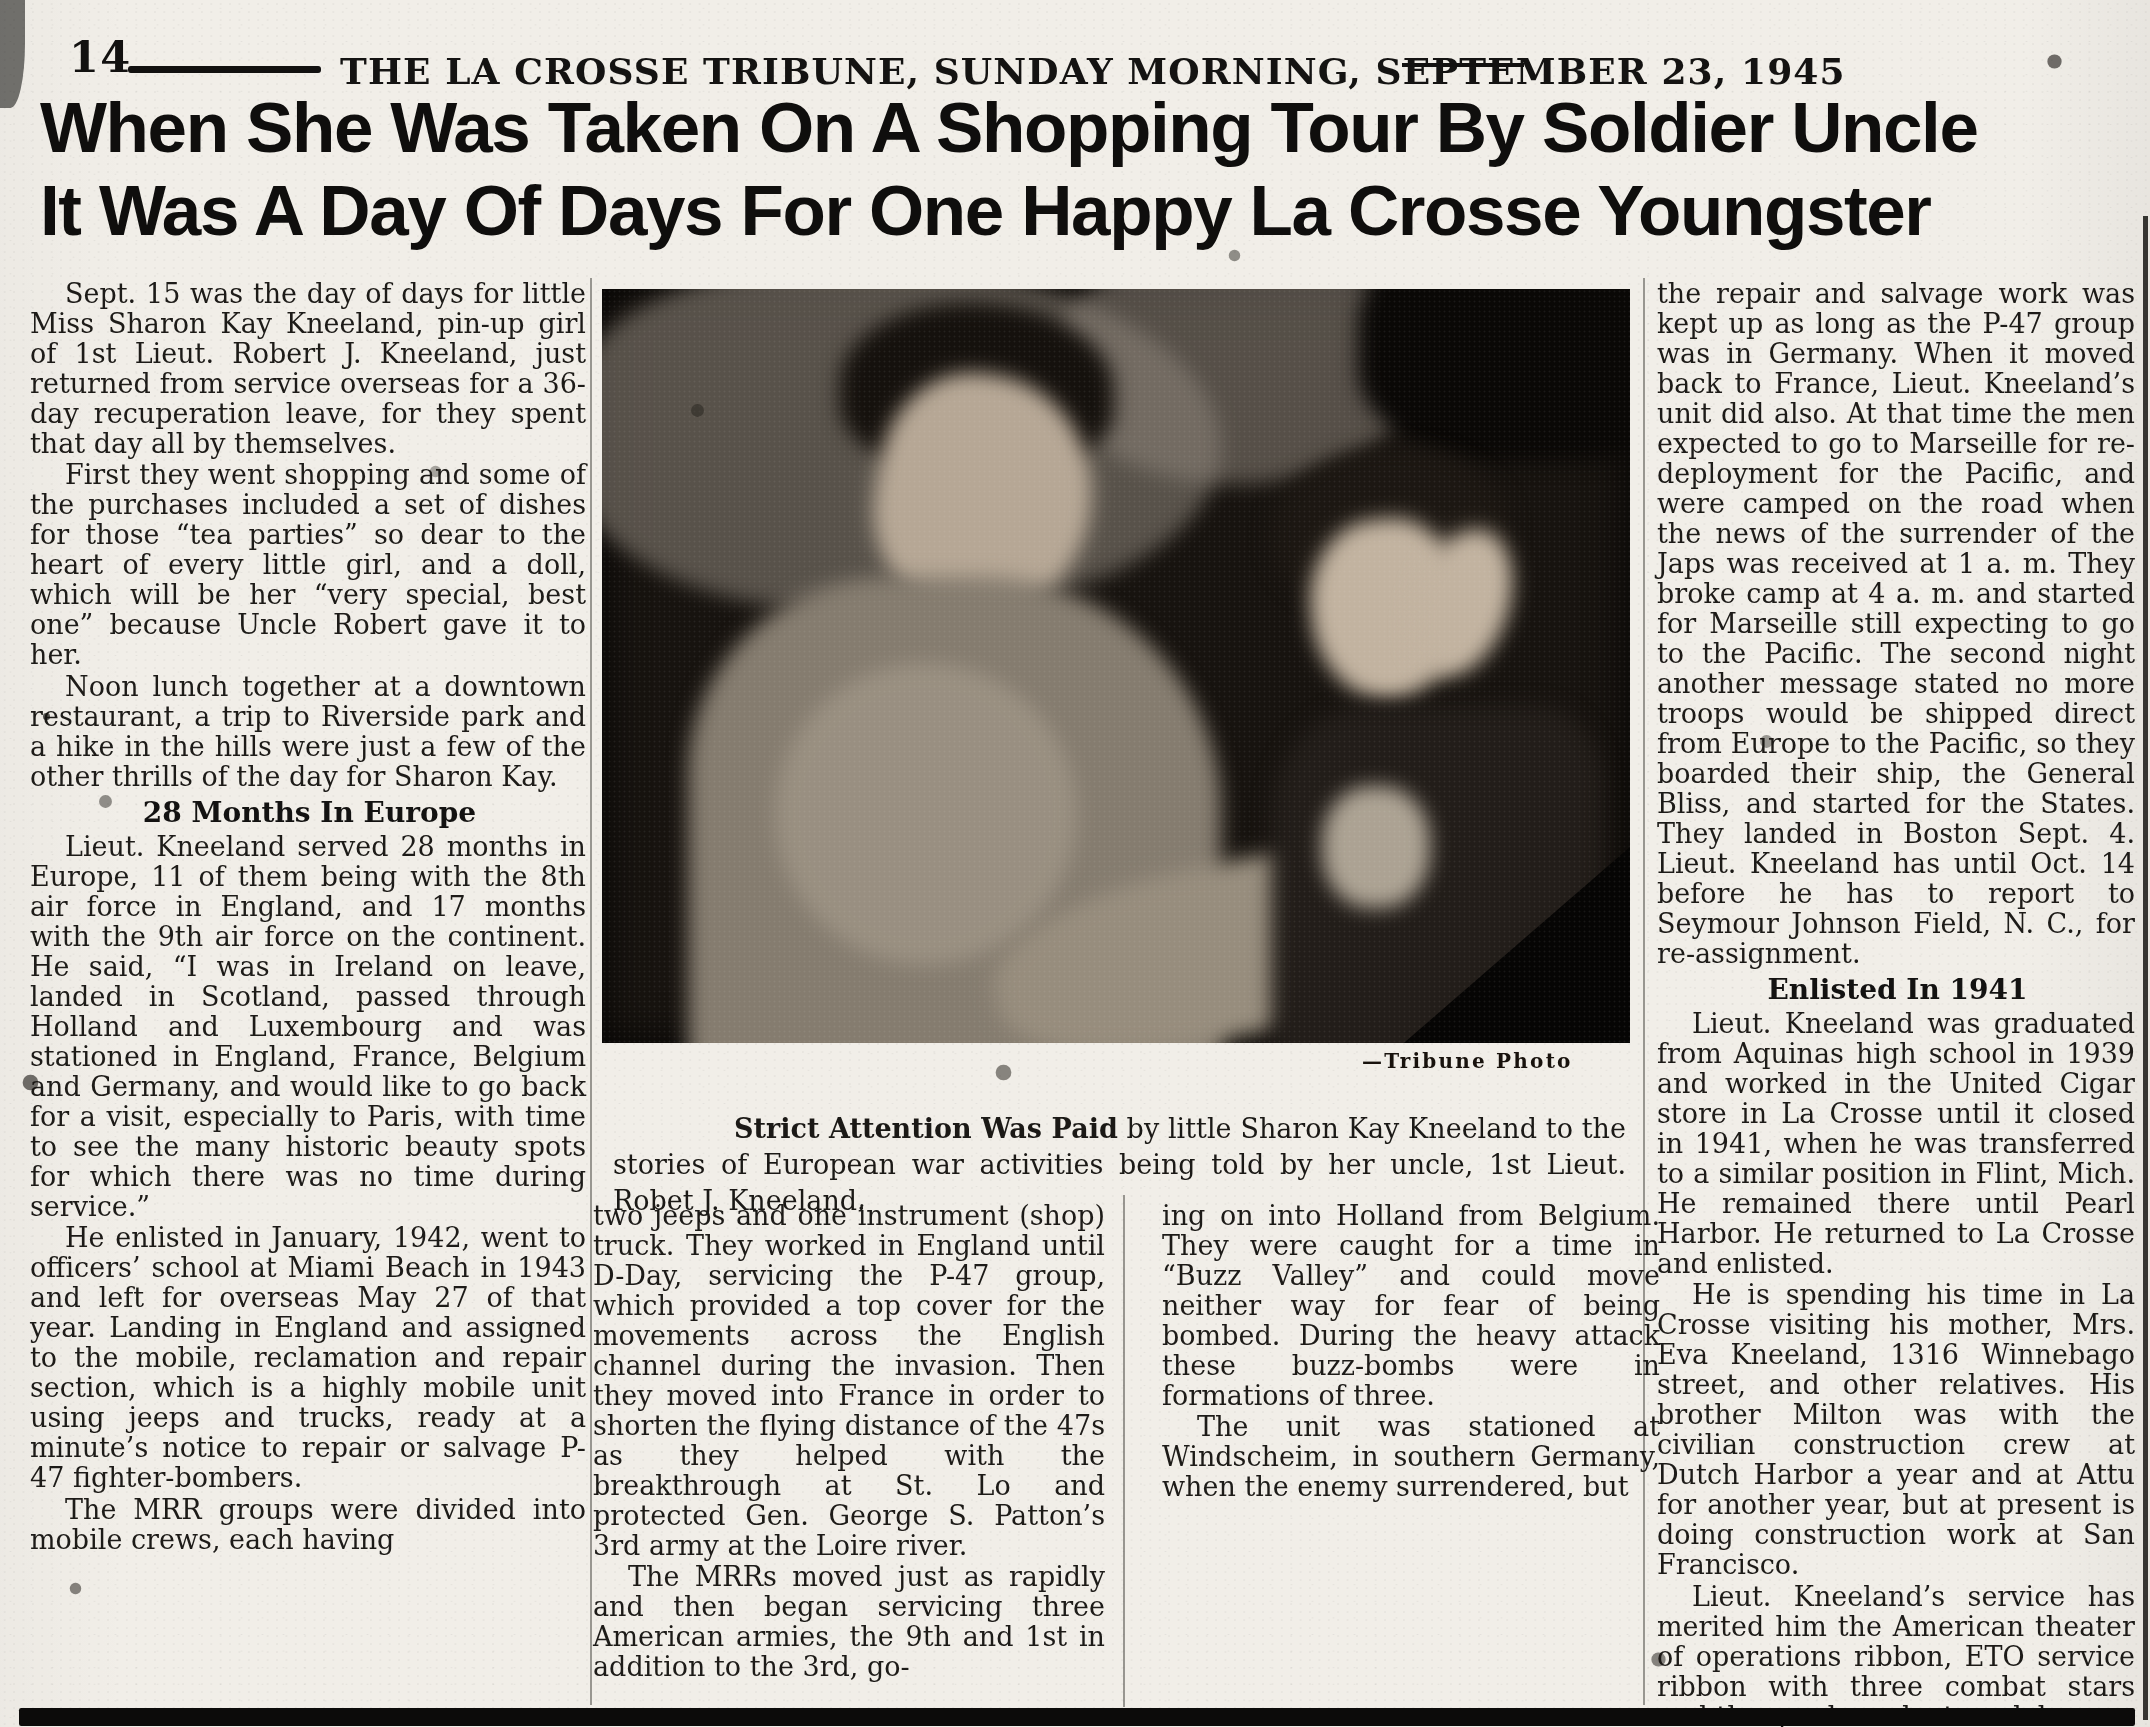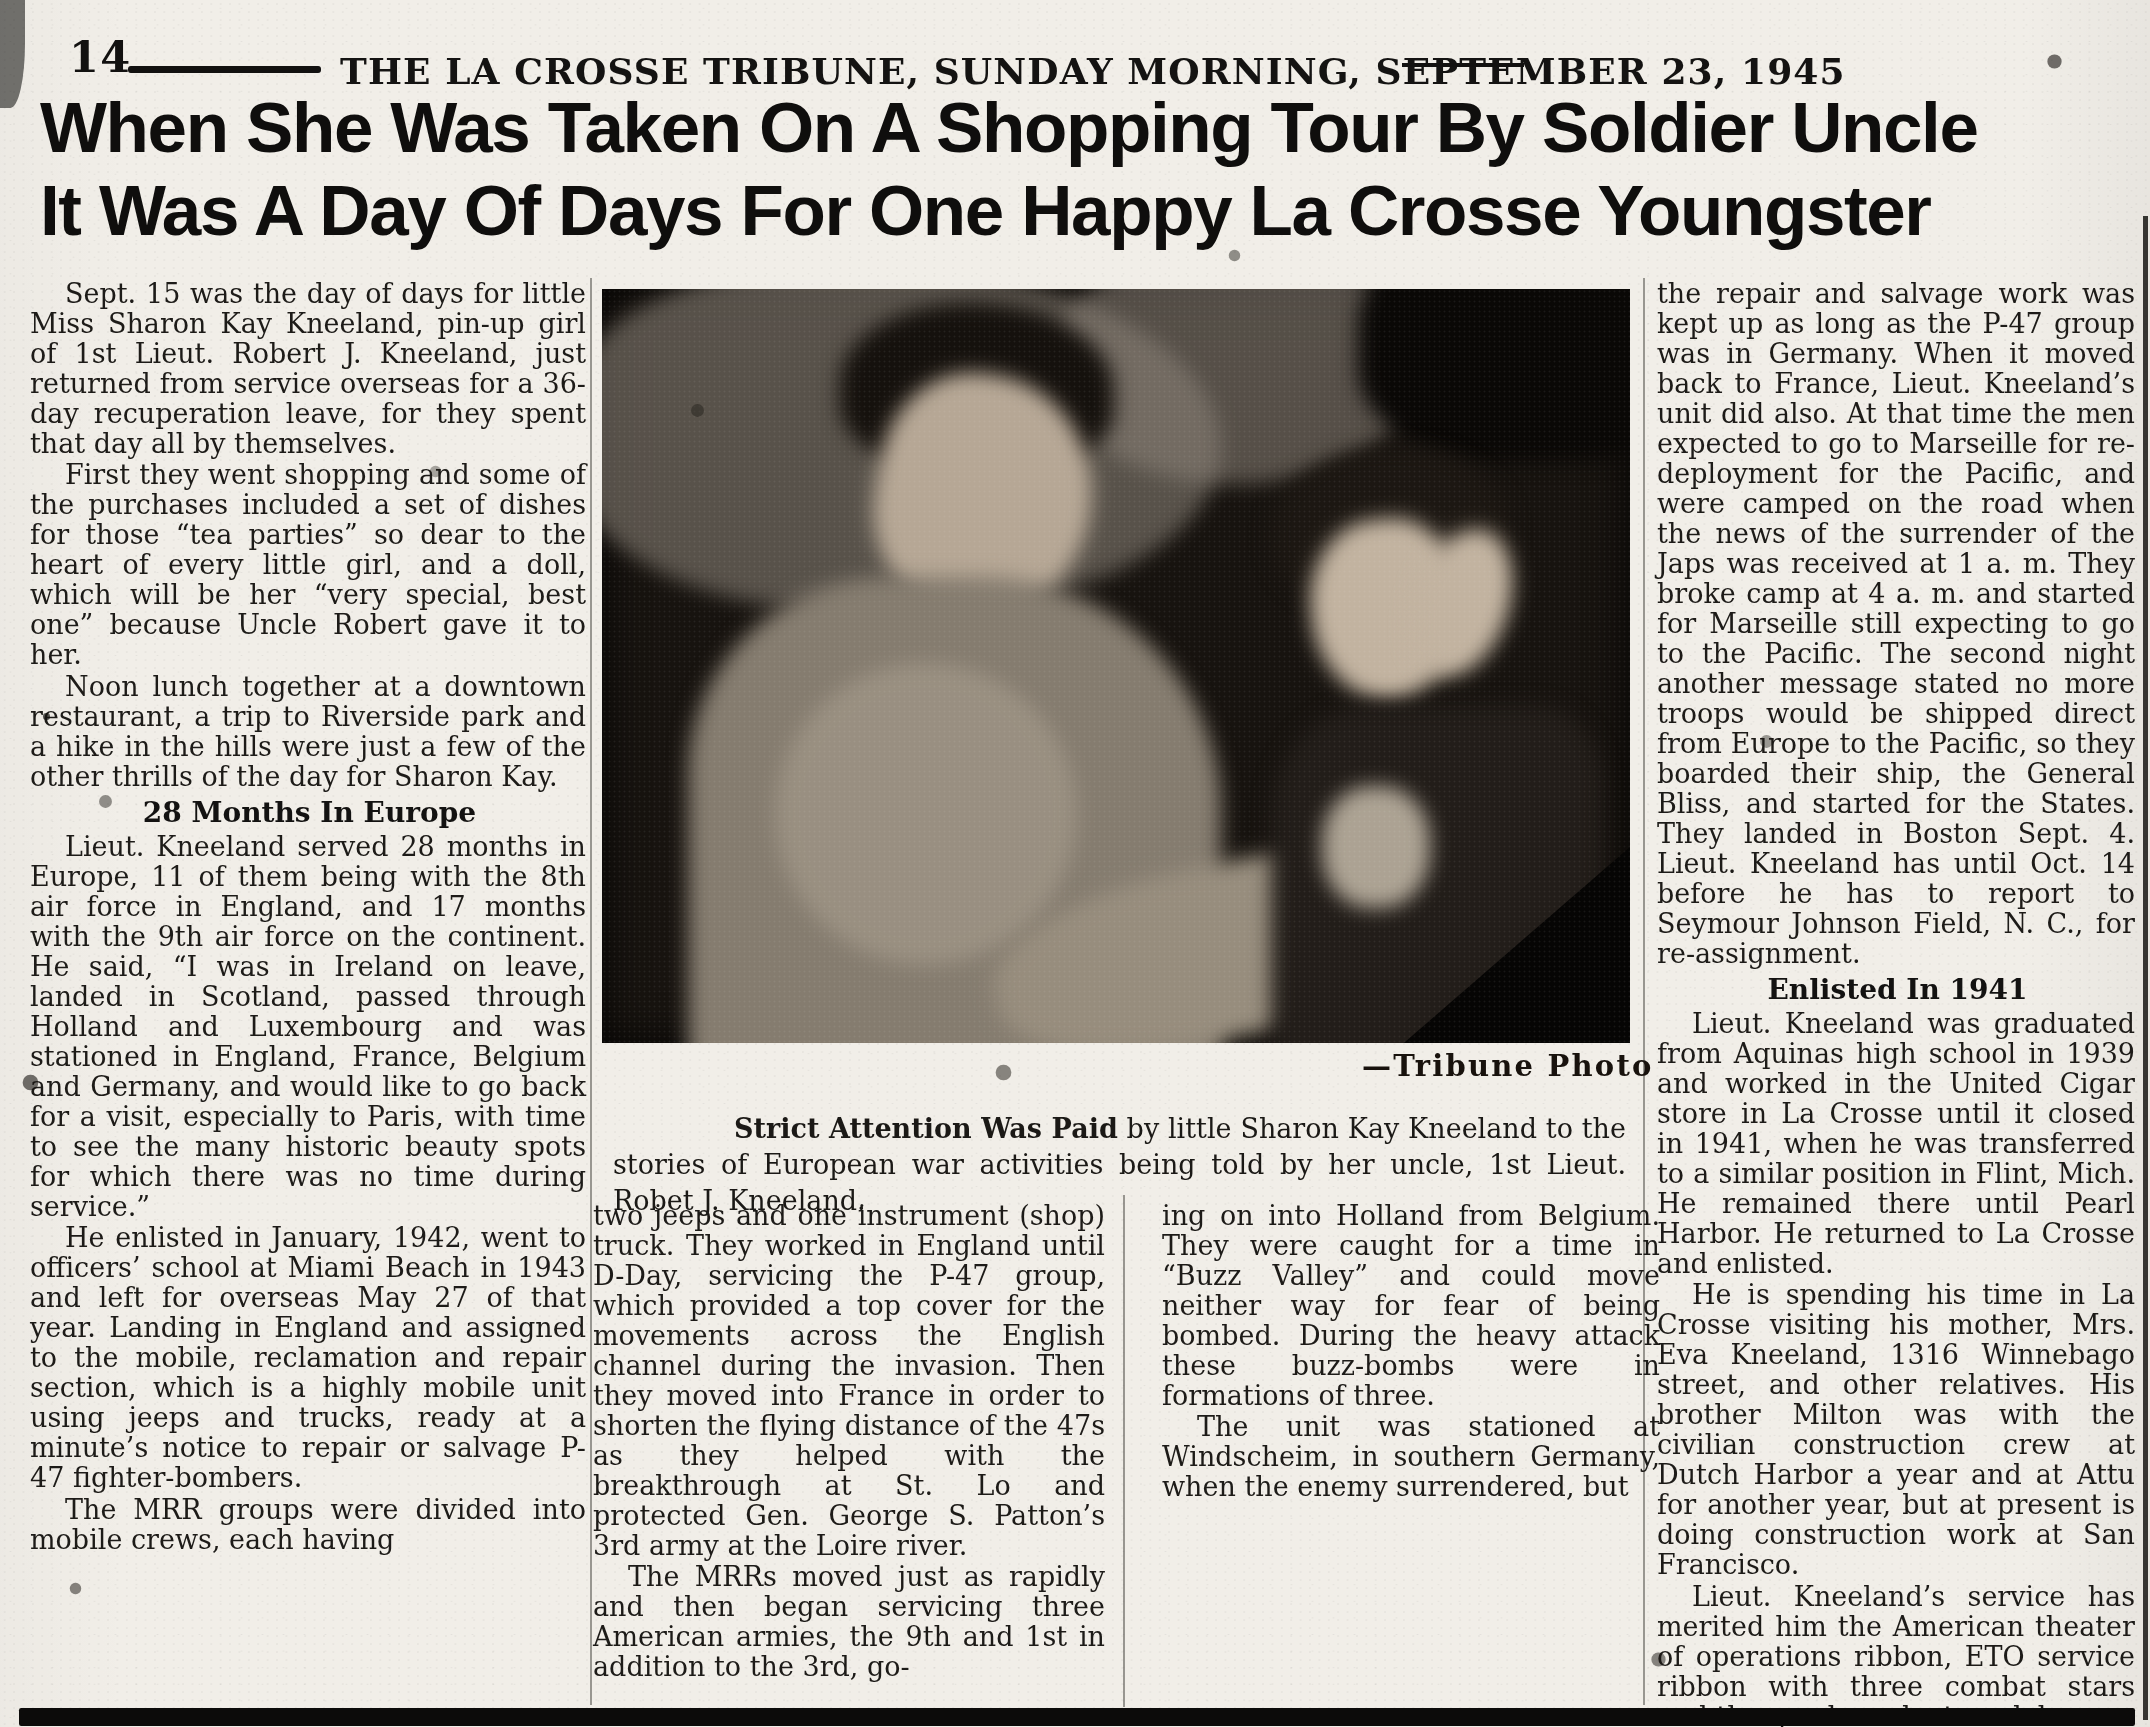--- a/index.html
+++ b/index.html
@@ -77,21 +77,21 @@
     background:#060504;clip-path:polygon(78% 100%, 100% 74%, 100% 100%);}
   .ph-dark-top{left:756px;top:-58px;width:360px;height:230px;background:#0a0806;border-radius:40%;filter:blur(8.6px);}
   .ph-grain{
     position:absolute;inset:0;
     background-image:radial-gradient(rgba(255,255,255,0.07) 0.7px, transparent 1.2px);
     background-size:5px 5px;
   }
   
   .credit{
     position:absolute;left:1362px;top:1049px;
-    font-weight:bold;font-size:29px;letter-spacing:2.2px;color:#18120d;
+    font-weight:bold;font-size:20px;letter-spacing:2.2px;color:#18120d;
   }
   .caption{
     position:absolute;left:613px;top:1084px;width:1013px;
     font-size:27px;line-height:36px;text-align:justify;text-indent:121px;color:#1b1916;
   }
   .cap-b{font-weight:bold;}
   
   .bottom-bar{position:absolute;left:18.7px;bottom:1.4px;width:2116px;height:17.3px;background:#0c0b0a;border-radius:2.2px;}
   .right-edge{position:absolute;right:2.9px;top:216px;width:5px;height:1504px;background:rgba(15,13,11,.82);}
   .corner-mark{position:absolute;left:0;top:0;width:24.5px;height:108px;background:rgba(10,9,8,.55);border-radius:0 0 60% 0;}

